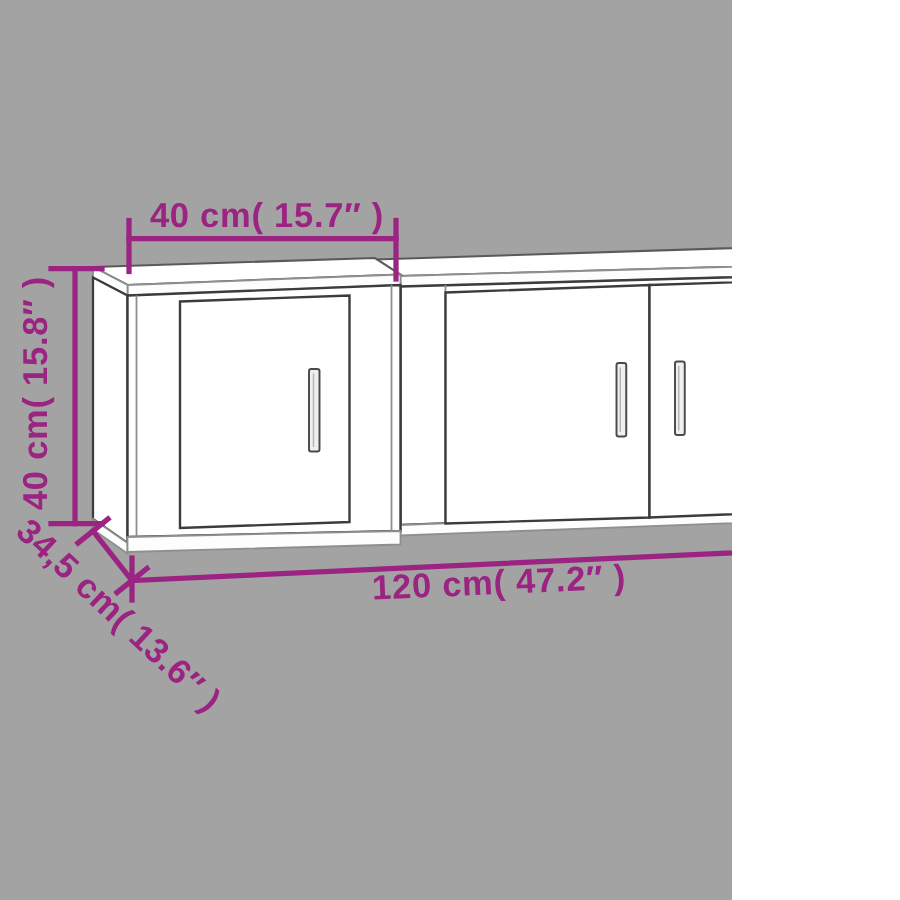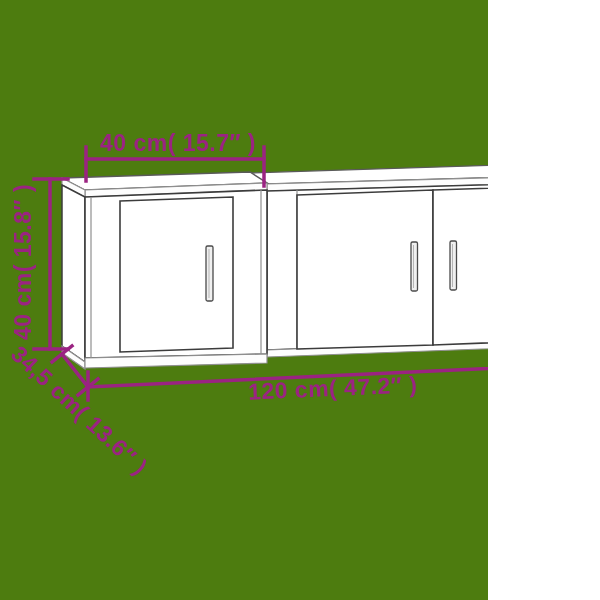--- a/index.html
+++ b/index.html
@@ -1,20 +1,20 @@
 <!DOCTYPE html>
 <html><head>
 <meta charset="utf-8">
 <style>
   html, body { margin: 0; padding: 0; background: #ffffff; }
   .canvas {
     position: relative;
     width: 488px;
     height: 600px;
-    background: #4d7c0f;
+    background: #a3a3a3;
     overflow: hidden;
     font-family: "Liberation Sans", sans-serif;
   }
   svg { display: block; }
   .dim-text {
     font-family: "Liberation Sans", sans-serif;
     font-size: 23px;
     font-weight: 700;
     letter-spacing: 0.5px;
   }

